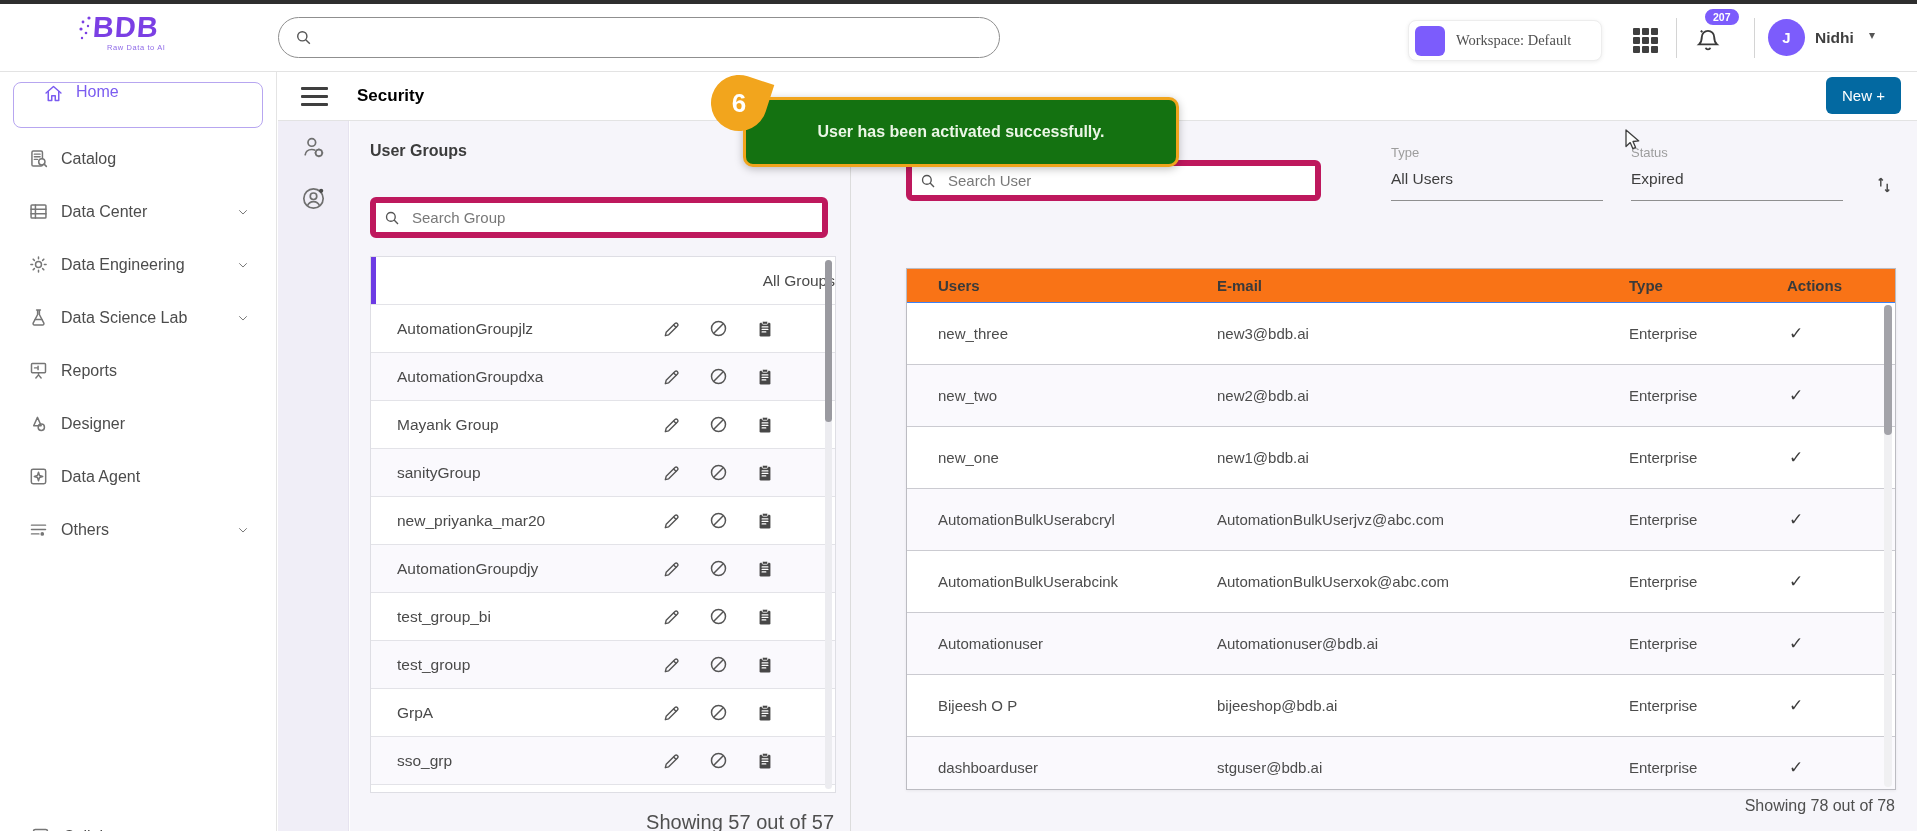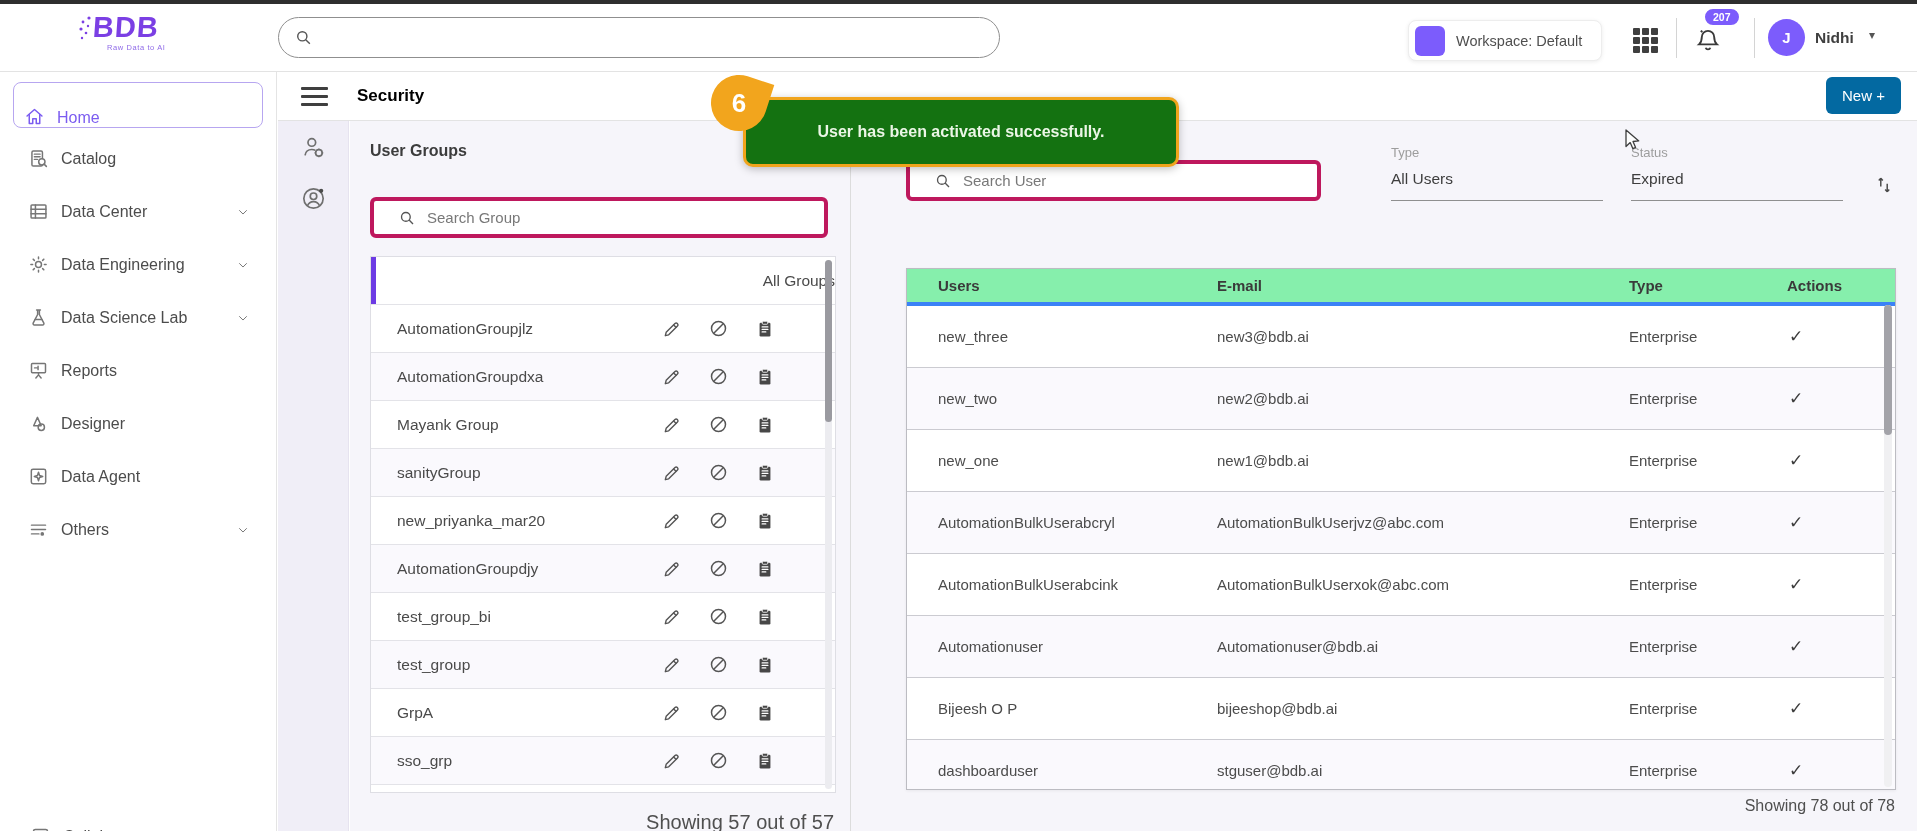--- a/index.html
+++ b/index.html
@@ -13,40 +13,40 @@
   .topbar{position:absolute;left:0;top:4px;width:100%;height:67px;background:#fff;border-bottom:1px solid #e3e3e3;}
   .logo{position:absolute;left:93px;top:7px;display:flex;flex-direction:column;}
   .logo-text{font-size:29px;font-weight:800;color:#7b3fe4;letter-spacing:1px;transform:skewX(-4deg);}
   .logo-tag{font-size:7.5px;color:#8f6ae8;letter-spacing:.6px;margin-top:-1px;padding-left:14px;}
   .logo-dots{position:absolute;left:-16px;top:3px;}
   .tb-search{position:absolute;left:278px;top:13px;width:722px;height:41px;border:1px solid #8f8f8f;border-radius:21px;
              background:#fff;display:flex;align-items:center;gap:9px;padding-left:15px;box-sizing:border-box;}
   .tb-search input{flex:1;border:none;outline:none;font-size:15px;font-family:inherit;background:transparent;}
   .ws-chip{position:absolute;left:1408px;top:16px;width:194px;height:41px;background:#fff;border:1px solid #ededed;
            border-radius:8px;box-shadow:0 1px 4px rgba(0,0,0,.08);display:flex;align-items:center;gap:11px;
-           padding-left:6px;box-sizing:border-box;}
+           padding-left:6px;box-sizing:border-box;font-family:Liberation Serif, serif;}
   .ws-square{width:30px;height:30px;border-radius:6px;background:#7c5cfc;}
   .ws-label{font-size:14.5px;color:#4f4f4f;}
   .grid-icon{position:absolute;left:1633px;top:24px;width:25px;height:25px;display:grid;
              grid-template-columns:repeat(3,1fr);grid-template-rows:repeat(3,1fr);gap:2.5px;}
   .grid-icon i{background:#3f3f3f;border-radius:1px;}
   .tb-sep{position:absolute;top:14px;width:1px;height:40px;background:#d4d4d4;}
   .bell{position:absolute;left:1694px;top:22px;color:#3a3a3a;}
   .bell-badge{position:absolute;left:1703px;top:3px;background:#7c5cfc;color:#fff;font-size:10.5px;font-weight:700;
               padding:2px 8px;border-radius:11px;border:2px solid #fff;}
   .avatar{position:absolute;left:1768px;top:15px;width:37px;height:37px;border-radius:50%;background:#7c5cfc;
           color:#fff;display:flex;align-items:center;justify-content:center;font-size:15px;font-weight:700;}
   .uname{position:absolute;left:1815px;top:25px;font-size:15.5px;font-weight:600;color:#3f3f3f;}
   .ucaret{position:absolute;left:1869px;top:24px;font-size:12px;color:#555;}
 
   
   .sidebar{position:absolute;left:0;top:72px;width:277px;height:759px;background:#fff;border-right:1px solid #e4e4e4;
            box-sizing:border-box;overflow:hidden;}
   .home-box{margin:10px 13px 4px 13px;height:44px;border:1px solid #b7a6f0;border-radius:8px;color:#7b5cf0;
-            display:flex;align-items:flex-end;gap:12px;padding-left:10px;font-size:16px;cursor:pointer;}
+            display:flex;align-items:flex-start;gap:12px;padding-left:29px;font-size:16px;cursor:pointer;}
   .side-item{height:53px;display:flex;align-items:center;gap:12px;padding-left:28px;color:#4c4c4c;font-size:16px;
              position:relative;cursor:pointer;}
   .side-item .icn{color:#767676;}
   .side-chevron{position:absolute;right:26px;color:#8a8a8a;}
   .side-bottom{position:absolute;left:0;bottom:-32px;width:100%;height:53px;display:flex;align-items:center;gap:12px;
                padding-left:30px;color:#4c4c4c;font-size:16px;}
   .side-bottom .icn{color:#767676;}
 
   
   .header-row{position:absolute;left:278px;top:72px;width:1639px;height:48px;background:#fff;border-bottom:1px solid #e3e3e3;}
@@ -60,22 +60,22 @@
   
   .rail{position:absolute;left:278px;top:121px;width:71px;height:710px;background:#f0eef7;border-right:1px solid #e6e3ef;
         box-sizing:border-box;}
   .rail .icn{position:absolute;left:22px;color:#6f6f6f;cursor:pointer;}
   .rail .r1{top:13px;}
   .rail .r2{top:64px;}
 
   
   .groups-panel{position:absolute;left:350px;top:121px;width:500px;height:710px;background:#f6f5fa;}
   .gp-title{position:absolute;left:20px;top:21px;font-size:16px;font-weight:700;color:#3c3c3c;}
-  .search-box{height:41px;border:4px solid #be185d;border-radius:6px;background:#fff;display:flex;align-items:center;
-              gap:9px;padding-left:24px;box-sizing:border-box;color:#616161;}
+  .search-box{height:41px;border:6px solid #be185d;border-radius:6px;background:#fff;display:flex;align-items:center;
+              gap:9px;padding-left:7px;box-sizing:border-box;color:#616161;}
   .search-box input{flex:1;border:none;outline:none;font-size:15px;font-family:inherit;background:transparent;color:#4c4c4c;}
   .search-box input::placeholder{color:#787878;opacity:1;}
   .gp-search{position:absolute;left:20px;top:76px;width:458px;}
   .group-list{position:absolute;left:20px;top:135px;width:466px;height:537px;background:#fff;border:1px solid #dedee4;
               box-sizing:border-box;overflow:hidden;}
   .grp-row{height:48px;display:flex;align-items:center;padding-left:26px;border-bottom:1px solid #e3e3e8;
            font-size:15.5px;color:#4a4a4a;position:relative;background:#fff;box-sizing:border-box;cursor:pointer;justify-content:flex-end;}
   .grp-row.alt{background:#faf9fd;}
   .grp-row.sel::before{content:"";position:absolute;left:0;top:0;width:5px;height:100%;background:#6d3be4;}
   .grp-actions{margin-left:auto;display:flex;align-items:center;gap:26px;padding-right:60px;}
@@ -91,22 +91,22 @@
   .up-search{position:absolute;left:55px;top:39px;width:415px;}
   .filter{position:absolute;top:24px;width:212px;}
   .filter.f-type{left:540px;}
   .filter.f-status{left:780px;}
   .filter .f-label{font-size:13px;color:#9d9d9d;}
   .filter .f-value{font-size:15.5px;color:#3e3e3e;margin-top:10px;cursor:pointer;}
   .filter .f-line{border-bottom:1px solid #8f8f8f;margin-top:12px;}
   .sort-icon{position:absolute;left:1022px;top:53px;color:#4a4a4a;cursor:pointer;}
   .users-table{position:absolute;left:55px;top:147px;width:990px;height:522px;background:#fff;border:1px solid #bcbcc2;
                box-sizing:border-box;overflow:hidden;box-shadow:0 1px 3px rgba(0,0,0,.06);}
-  .ut-header{display:grid;grid-template-columns:310px 412px 158px 1fr;height:33px;background:#86efac;
-             border-bottom:4px solid #3b82f6;align-items:center;font-weight:700;font-size:15px;color:#3a3a3a;}
+  .ut-header{display:grid;grid-template-columns:310px 412px 158px 1fr;height:33px;background:#f97316;
+             border-bottom:1px solid #3b82f6;align-items:center;font-weight:700;font-size:15px;color:#3a3a3a;}
   .ut-row{display:grid;grid-template-columns:310px 412px 158px 1fr;height:61px;align-items:center;
           border-bottom:1px solid #cbcbd1;font-size:15px;color:#4c4c4c;background:#fff;}
   .ut-row.alt{background:#faf9fd;}
   .cell1{padding-left:31px;}
   .ut-check{font-size:17px;color:#3d3d3d;padding-left:2px;cursor:pointer;}
   .ut-track{position:absolute;right:3px;top:36px;width:8px;height:482px;background:#f0f0f2;border-radius:4px;}
   .ut-thumb{position:absolute;right:3px;top:36px;width:8px;height:130px;background:#a3a3a9;border-radius:4px;cursor:pointer;}
   .up-footer{position:absolute;right:22px;top:676px;font-size:16px;color:#4f4f4f;}
 
   

